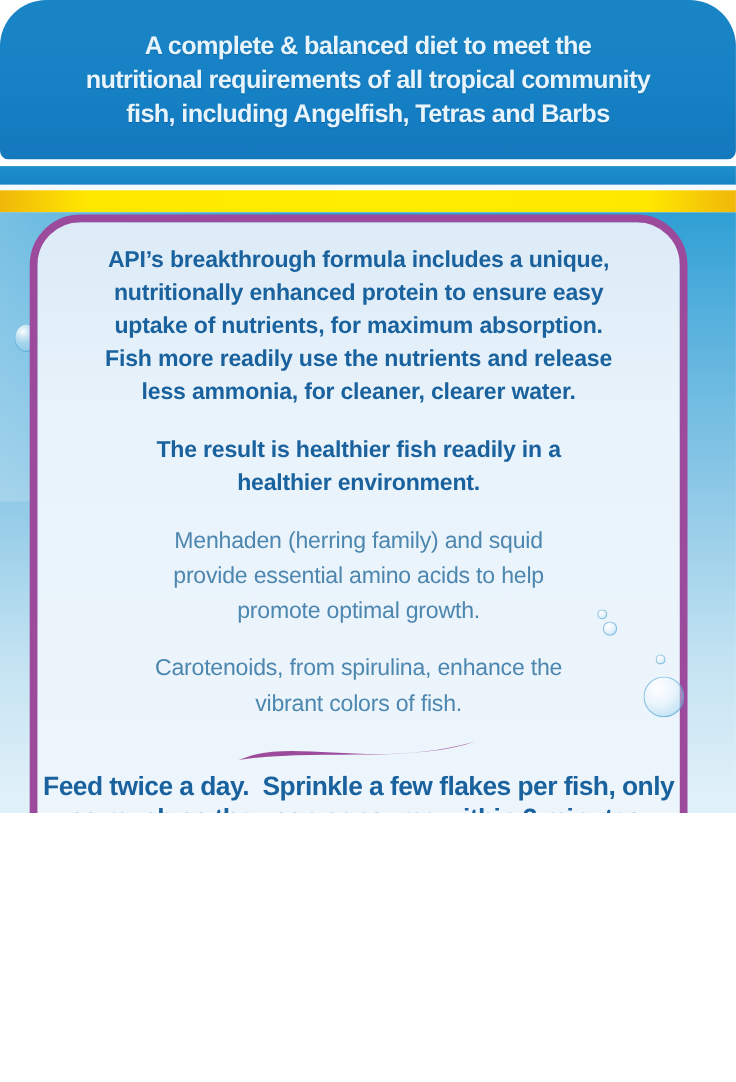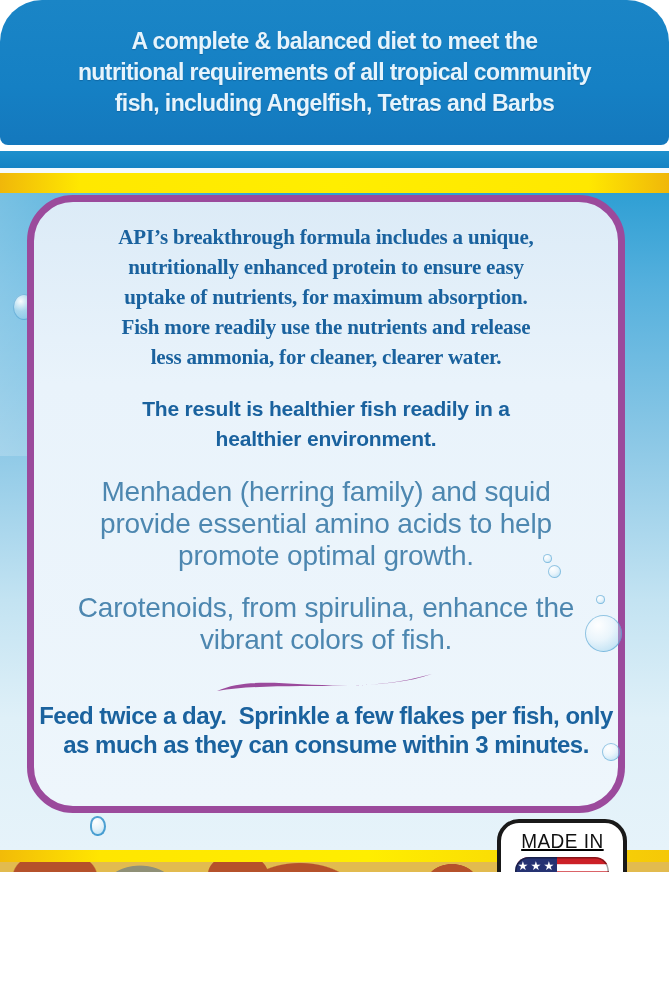--- a/index.html
+++ b/index.html
@@ -1,17 +1,17 @@
 <!DOCTYPE html>
 <html><head>
 <meta charset="utf-8">
 <style>
   html,body{margin:0;padding:0;background:#ffffff;}
   .page{
-    position:relative;width:669px;height:872px;margin:0 auto;
+    position:relative;width:669px;height:739px;margin:0 auto;
     background:#ffffff;overflow:hidden;
     font-family:"Liberation Sans","DejaVu Sans",sans-serif;
   }
   
   .banner{
     position:absolute;left:0;top:0;width:669px;height:145px;
     background:linear-gradient(180deg,#1a85c6 0%,#1580c4 60%,#1478bd 100%);
     border-radius:42px 42px 8px 8px;
     display:flex;align-items:center;justify-content:center;
   }
@@ -40,22 +40,22 @@
   }
   
   .panel{
     position:absolute;left:27px;top:195px;width:598px;height:618px;
     box-sizing:border-box;border:7px solid #9b4a9c;border-radius:46px;
     background:linear-gradient(180deg,#dcebf7 0%,#e9f3fb 30%,#eef6fc 100%);
     z-index:10;text-align:center;padding-top:16px;
   }
   .para{white-space:pre-line;text-align:center;}
   .para.dark{color:#1a629e;font-weight:bold;font-size:21px;line-height:30px;letter-spacing:-0.2px;}
-  .para.light{color:#4d87b0;font-weight:400;font-size:28px;line-height:32px;letter-spacing:-0.2px;}
-  .m1{margin-top:4px;font-family:Liberation Serif, serif;}
+  .para.light{color:#4d87b0;font-weight:400;font-size:21px;line-height:32px;letter-spacing:-0.2px;}
+  .m1{margin-top:4px;}
   .m2{margin-top:22px;}
   .m3{margin-top:22px;}
   .m4{margin-top:20px;}
   .wave-wrap{margin:12px auto 2px auto;width:230px;height:30px;}
   .feeding-heading{
     color:#1560a2;font-weight:bold;font-size:31px;letter-spacing:0.5px;
     margin-top:2px;
   }
   .para.feed{font-size:24px;line-height:29px;letter-spacing:-0.5px;margin-top:3px;}
   

